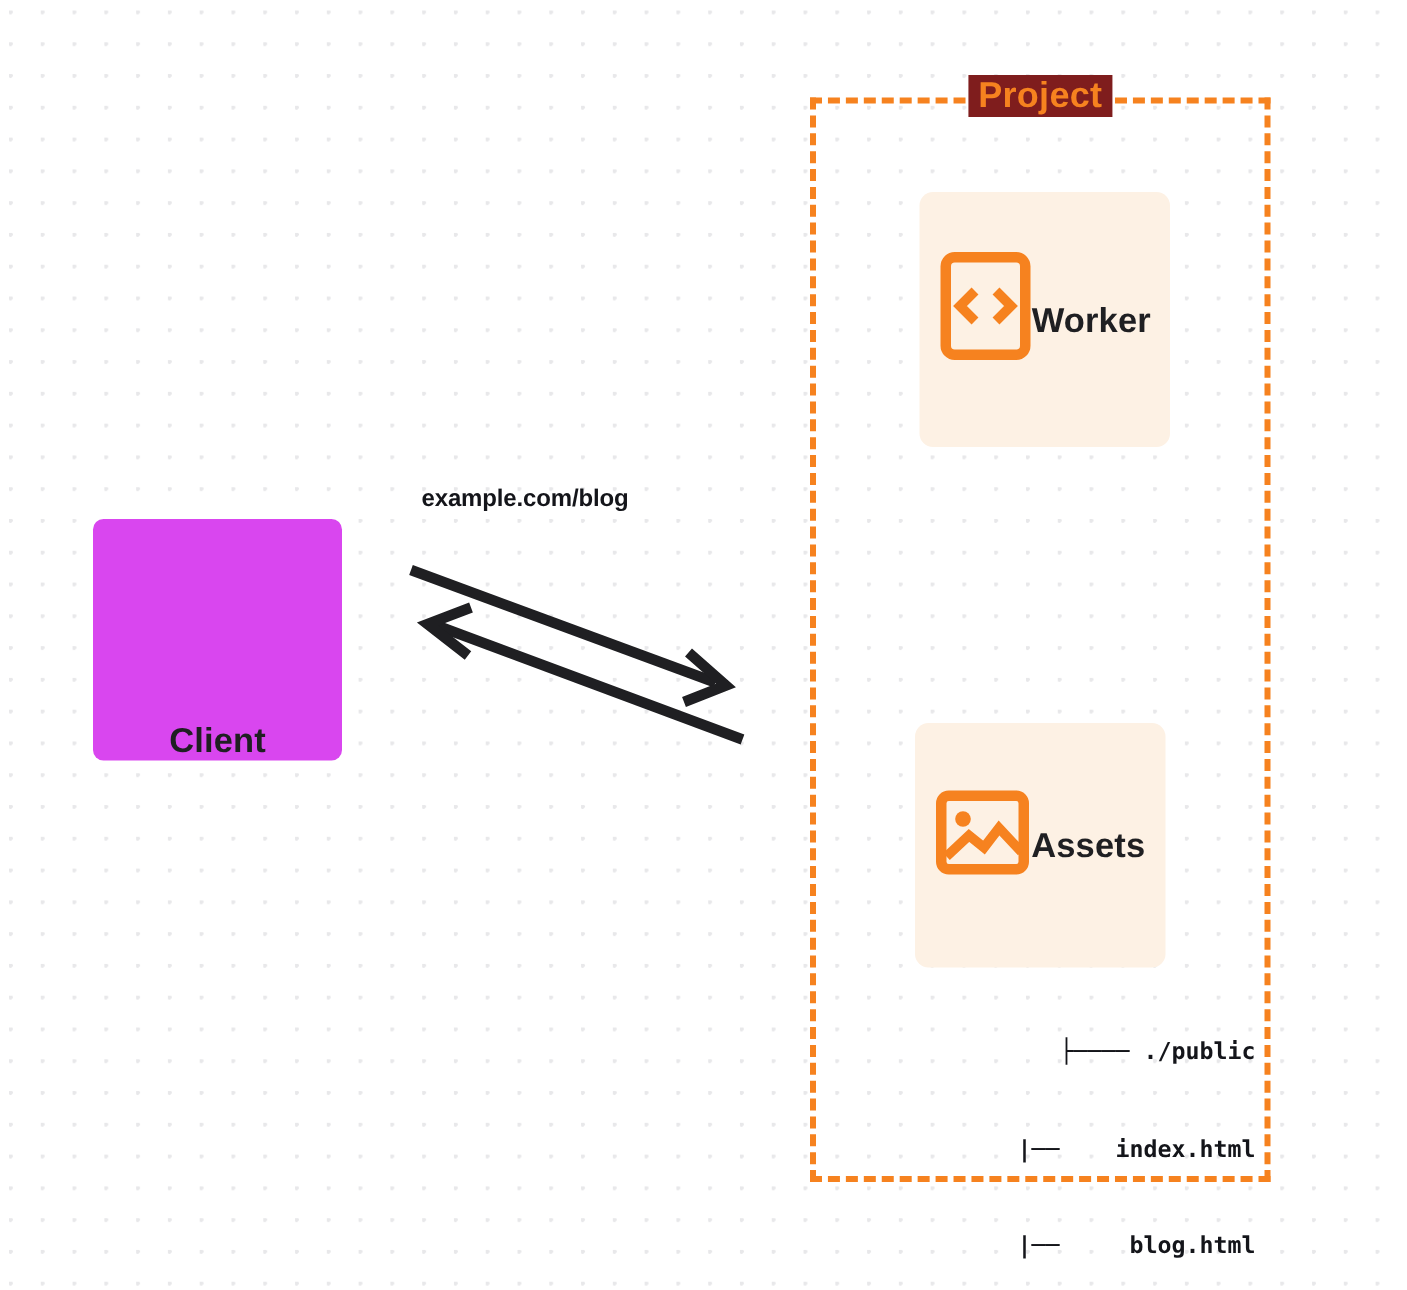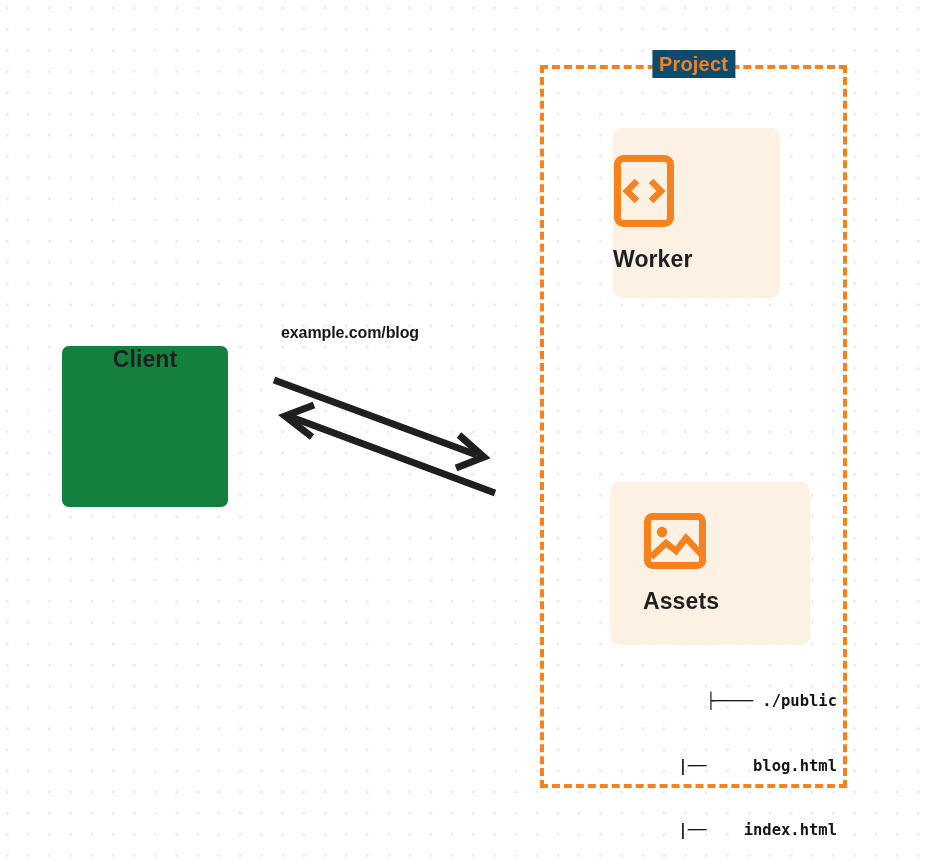--- a/index.html
+++ b/index.html
@@ -27,24 +27,24 @@
     height: 860px;
   }
 
   
   .client-node {
     position: absolute;
     left: 62px;
     top: 346px;
     width: 166px;
     height: 161px;
-    background: #15803d;
+    background: #d946ef;
     border-radius: 7px;
     display: flex;
-    align-items: flex-start;
+    align-items: flex-end;
     justify-content: center;
   }
   .client-label {
     font-size: 23px;
     font-weight: 700;
     color: #1f1f22;
     letter-spacing: 0.1px;
   }
 
   
@@ -80,52 +80,51 @@
     position: absolute;
     inset: 0;
     border: 4px dashed #f6821f;
     box-sizing: border-box;
   }
   .project-title {
     position: absolute;
     left: 50%;
     top: -15px;
     transform: translateX(-50%);
-    background: #0c4a6e;
+    background: #7f1d1d;
     padding: 0 7px;
-    font-size: 20px;
+    font-size: 24px;
     font-weight: 700;
     color: #f6821f;
     letter-spacing: 0.2px;
     white-space: nowrap;
     line-height: 28px;
   }
 
   
   .node-box {
     position: absolute;
     background: #fdf1e4;
     border-radius: 9px;
     display: flex;
-    flex-direction: column;
-    align-items: flex-start;
+    flex-direction: row;
+    align-items: center;
     justify-content: center;
   }
   .worker-node {
     left: 73px;
     top: 63px;
     width: 167px;
     height: 170px;
   }
   .assets-node {
     left: 70px;
     top: 417px;
     width: 167px;
     height: 163px;
-    padding-left: 33px;
   }
   .node-icon {
     display: block;
     margin-bottom: 18px;
   }
   .node-label {
     font-size: 23px;
     font-weight: 700;
     color: #1f1f22;
     letter-spacing: 0.1px;
@@ -191,19 +190,19 @@
       <svg class="node-icon" width="64" height="58" viewBox="0 0 64 58">
         <rect x="4.5" y="4.5" width="55" height="49" rx="5" ry="5" fill="none" stroke="#f6821f" stroke-width="7"></rect>
         <circle cx="19" cy="20" r="5.2" fill="#f6821f"></circle>
         <polyline points="8,45 23,31 33,39 43,26 58,42" fill="none" stroke="#f6821f" stroke-width="6.5" stroke-linecap="butt" stroke-linejoin="miter"></polyline>
       </svg>
       <span class="node-label">Assets</span>
     </div>
 
     <div class="file-tree">
       <span class="tree-line">├──── ./public</span>
+      <span class="tree-line">  |──    index.html</span>
       <span class="tree-line">  |──     blog.html</span>
-      <span class="tree-line">  |──    index.html</span>
       
     </div>
 
   </div>
 </div>
 
 </body></html>

